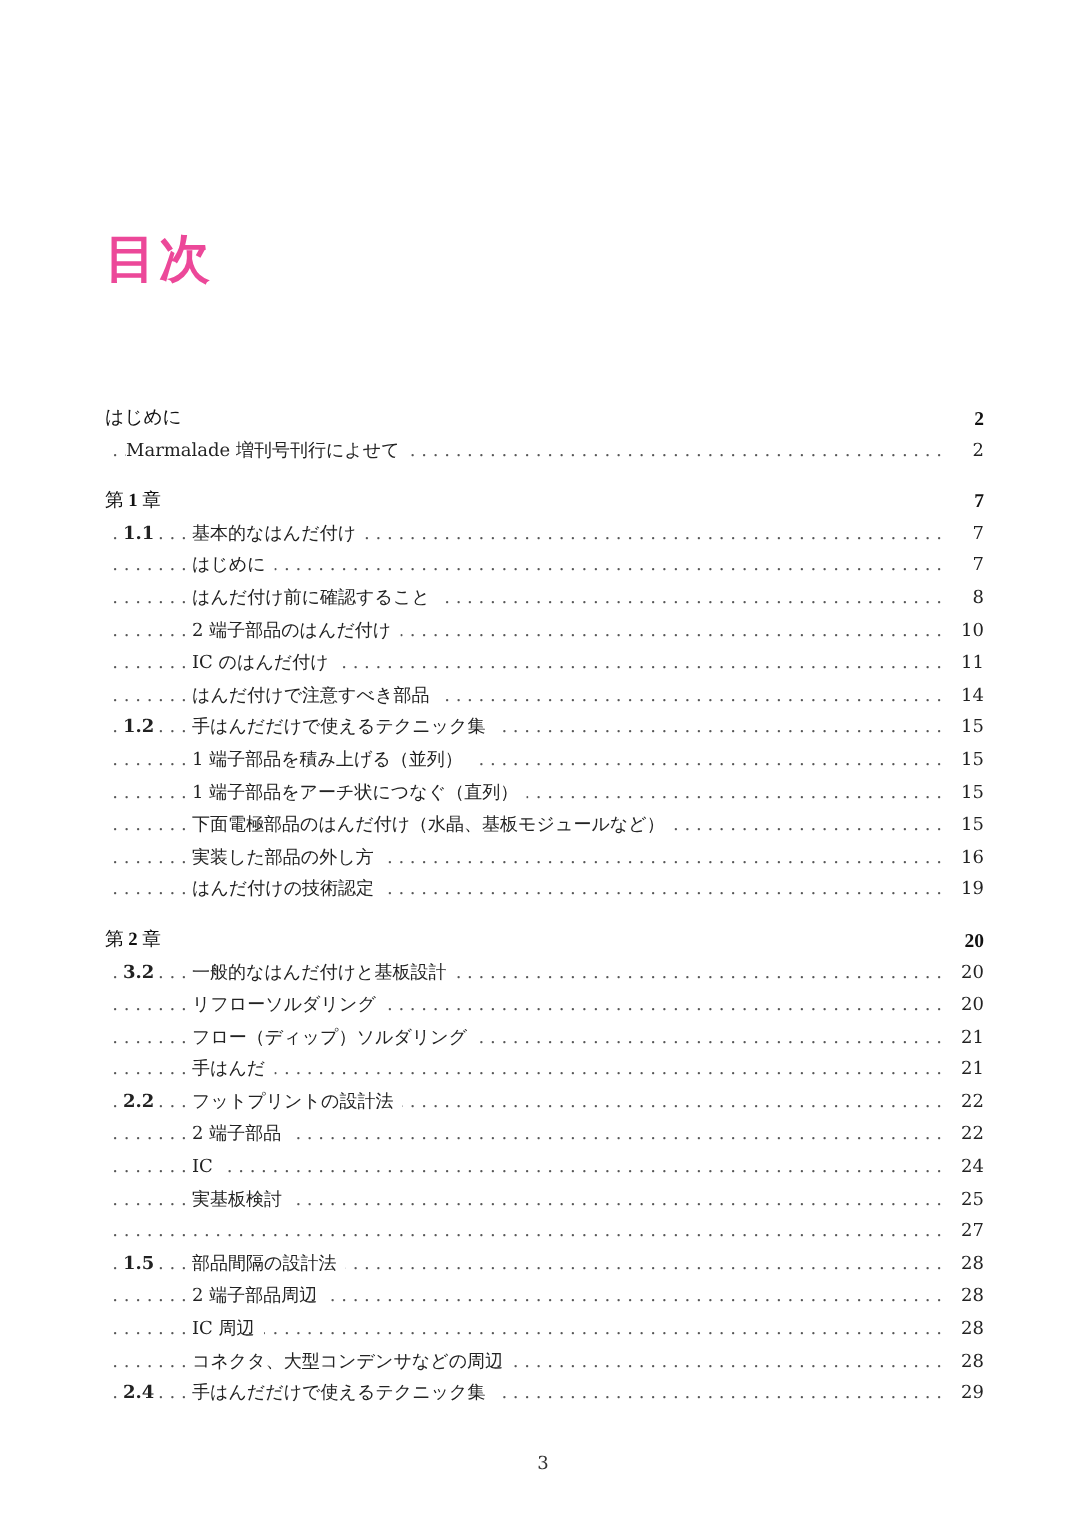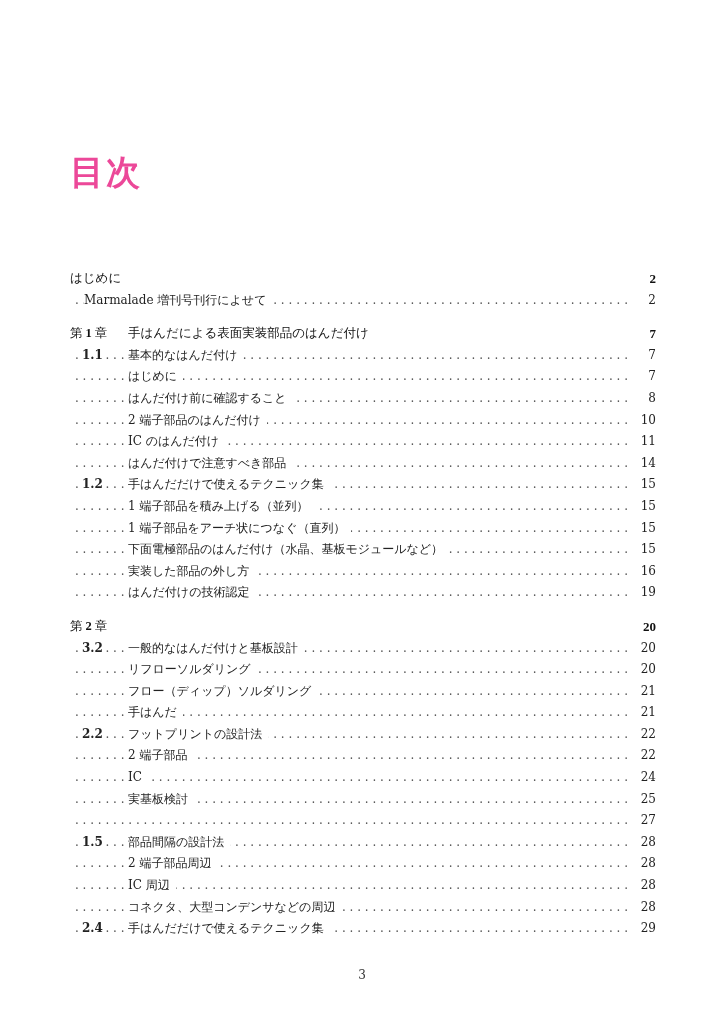--- a/index.html
+++ b/index.html
@@ -46,21 +46,20 @@
   </div>
   <div class="row entry preface">
     <span class="dots">. . . . . . . . . . . . . . . . . . . . . . . . . . . . . . . . . . . . . . . . . . . . . . . . . . . . . . . . . . . . . . . . . . . . . . . . .</span>
     <span class="label">Marmalade 増刊号刊行によせて</span>
     <span class="page">2</span>
   </div>
 
   <div id="chapters">
       <div class="row chapter gap">
         <span class="num"><span>第</span><b style="margin:0 3px">1</b><span>章</span></span>
-        <span class="label">手はんだによる表面実装部品のはんだ付け</span>
         <span class="page">7</span>
       </div>
       <div class="row entry sec">
         <span class="dots">. . . . . . . . . . . . . . . . . . . . . . . . . . . . . . . . . . . . . . . . . . . . . . . . . . . . . . . . . . . . . . . . . . . . . . . . .</span>
         <span class="num" style="background:#fff">1.1</span>
         <span class="label">基本的なはんだ付け</span>
         <span class="page">7</span>
       </div>
       <div class="row entry sub">
         <span class="dots">. . . . . . . . . . . . . . . . . . . . . . . . . . . . . . . . . . . . . . . . . . . . . . . . . . . . . . . . . . . . . . . . . . . . . . . . .</span>

